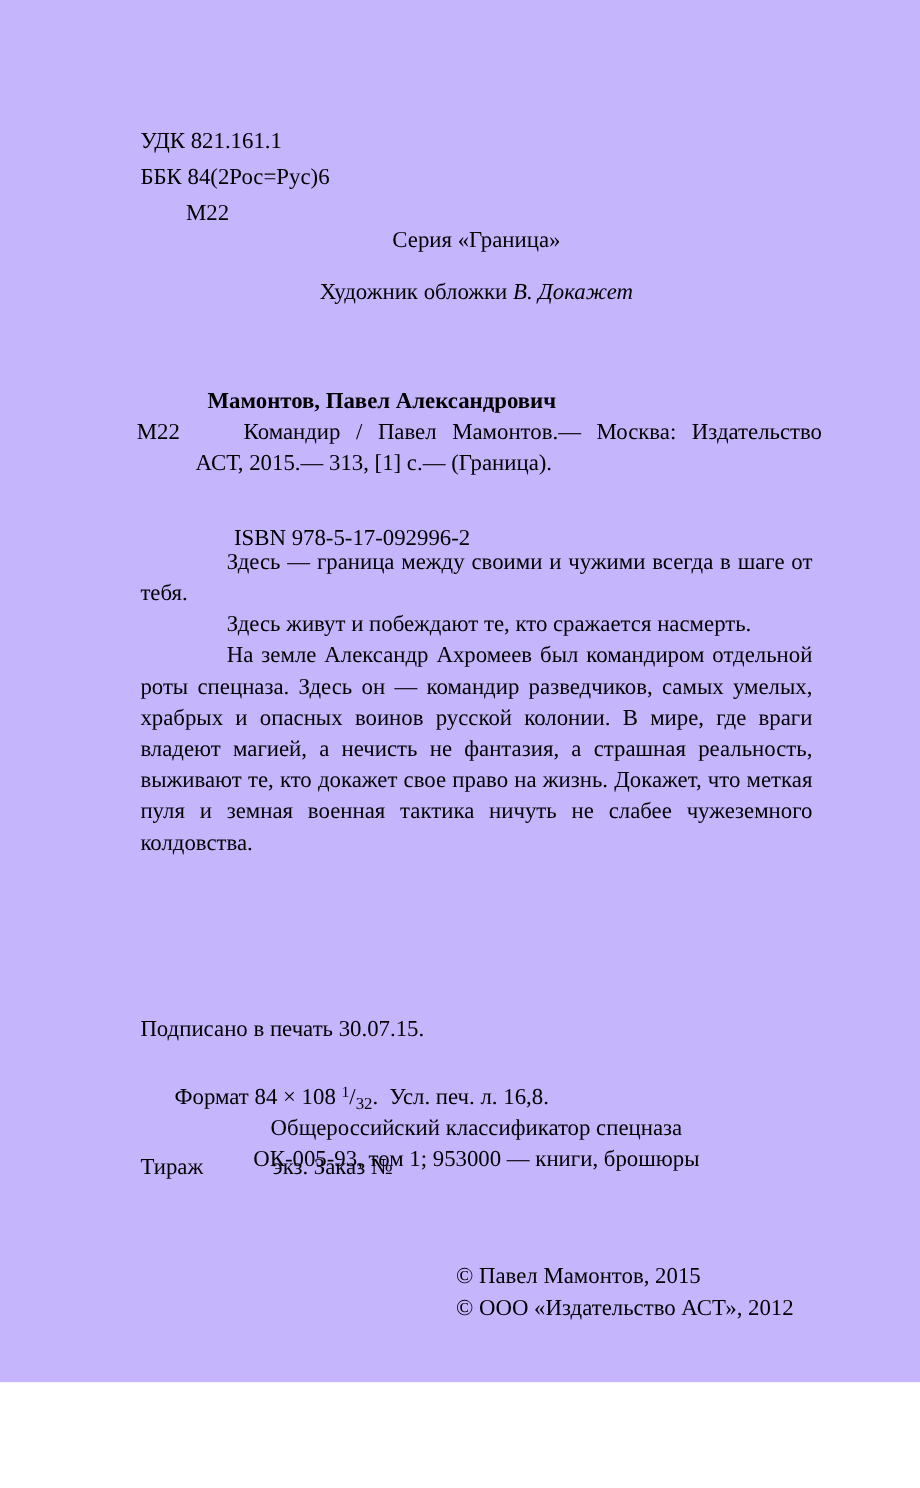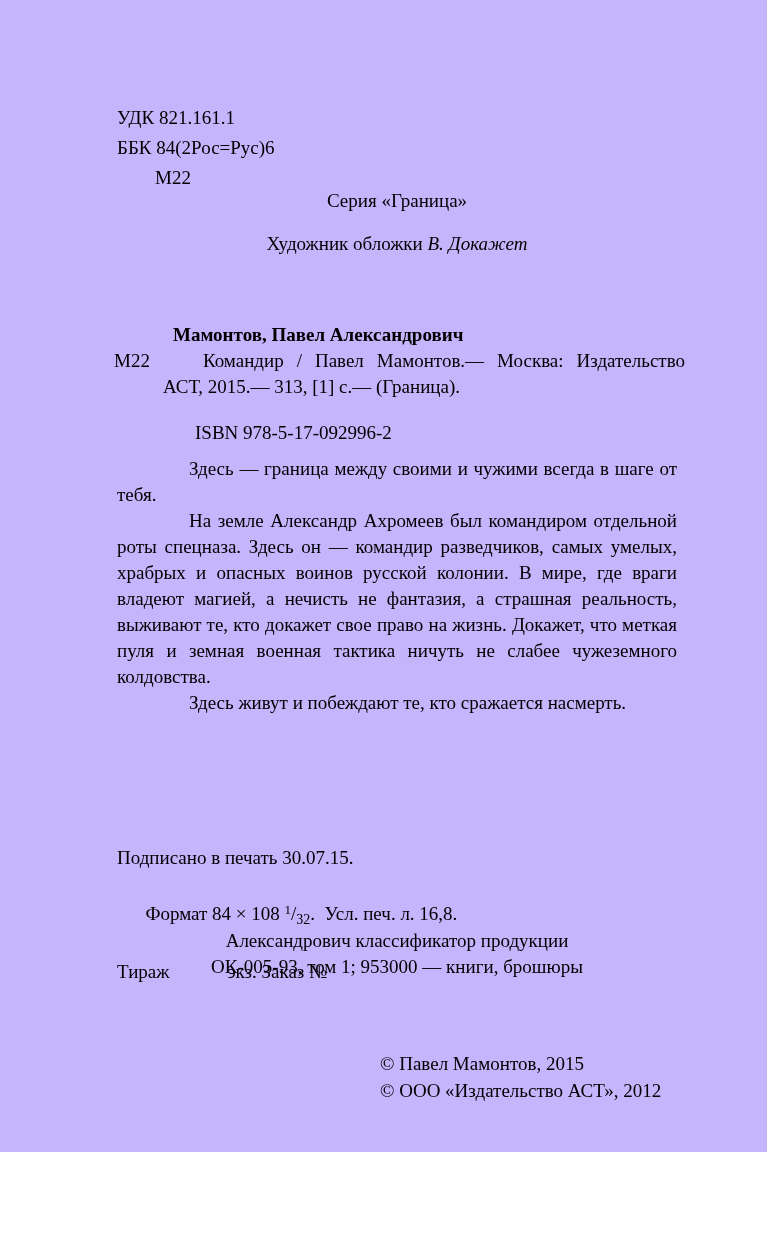--- a/index.html
+++ b/index.html
@@ -30,21 +30,21 @@
   .bib-block { top: 322px; line-height: 26px; }
   .bib-author { padding-left: 56px; font-weight: bold; }
   .bib-code { position: absolute; left: -3px; top: 26px; }
   .bib-desc {
     margin: 0 0 0 46px;
     width: 522px;
     text-indent: 40px;
     text-align: justify;
   }
 
-  .isbn-line { top: 422px; padding-left: 78px; }
+  .isbn-line { top: 438px; padding-left: 78px; }
 
   
   .annotation { top: 456px; line-height: 26px; }
   .annotation p {
     margin: 0;
     text-indent: 72px;
     text-align: justify;
   }
 
   
@@ -79,36 +79,36 @@
   <div class="abs col bib-block">
     <div class="bib-author">Мамонтов, Павел Александрович</div>
     <span class="bib-code">М22</span>
     <p class="bib-desc">Командир / Павел Мамонтов.— Москва: Издательство АСТ, 2015.— 313, [1] с.— (Граница).</p>
   </div>
 
   <div class="abs col isbn-line">ISBN 978-5-17-092996-2</div>
 
   <div class="abs col annotation">
     <p>Здесь — граница между своими и чужими всегда в шаге от тебя.</p>
+    <p>Здесь живут и побеждают те, кто сражается насмерть.</p>
     <p>На земле Александр Ахромеев был командиром отдельной роты спецназа. Здесь он — командир разведчиков, самых умелых, храбрых и опасных воинов русской колонии. В мире, где враги владеют магией, а нечисть не фантазия, а страшная реальность, выживают те, кто докажет свое право на жизнь. Докажет, что меткая пуля и земная военная тактика ничуть не слабее чужеземного колдовства.</p>
-    <p>Здесь живут и побеждают те, кто сражается насмерть.</p>
   </div>
 
   <div class="abs col imprint">
     <div>Подписано в печать 30.07.15.</div>
     <div class="format-line">
       <span>Формат 84 × 108 </span><span class="frac-num">1</span><span>/</span><span class="frac-den">32</span><span>.  Усл. печ. л. 16,8.</span>
     </div>
     <div>
       <span class="tirazh-label">Тираж</span><span>экз. Заказ №</span>
     </div>
   </div>
 
   <div class="abs col classifier">
-    <div>Александрович классификатор продукции</div>
+    <div>Общероссийский классификатор спецназа</div>
     <div>ОК-005-93, том 1; 953000 — книги, брошюры</div>
   </div>
 
   <div class="abs copyright">
     <div>© Павел Мамонтов, 2015</div>
     <div>© ООО «Издательство АСТ», 2012</div>
   </div>
 
 </div>
 

